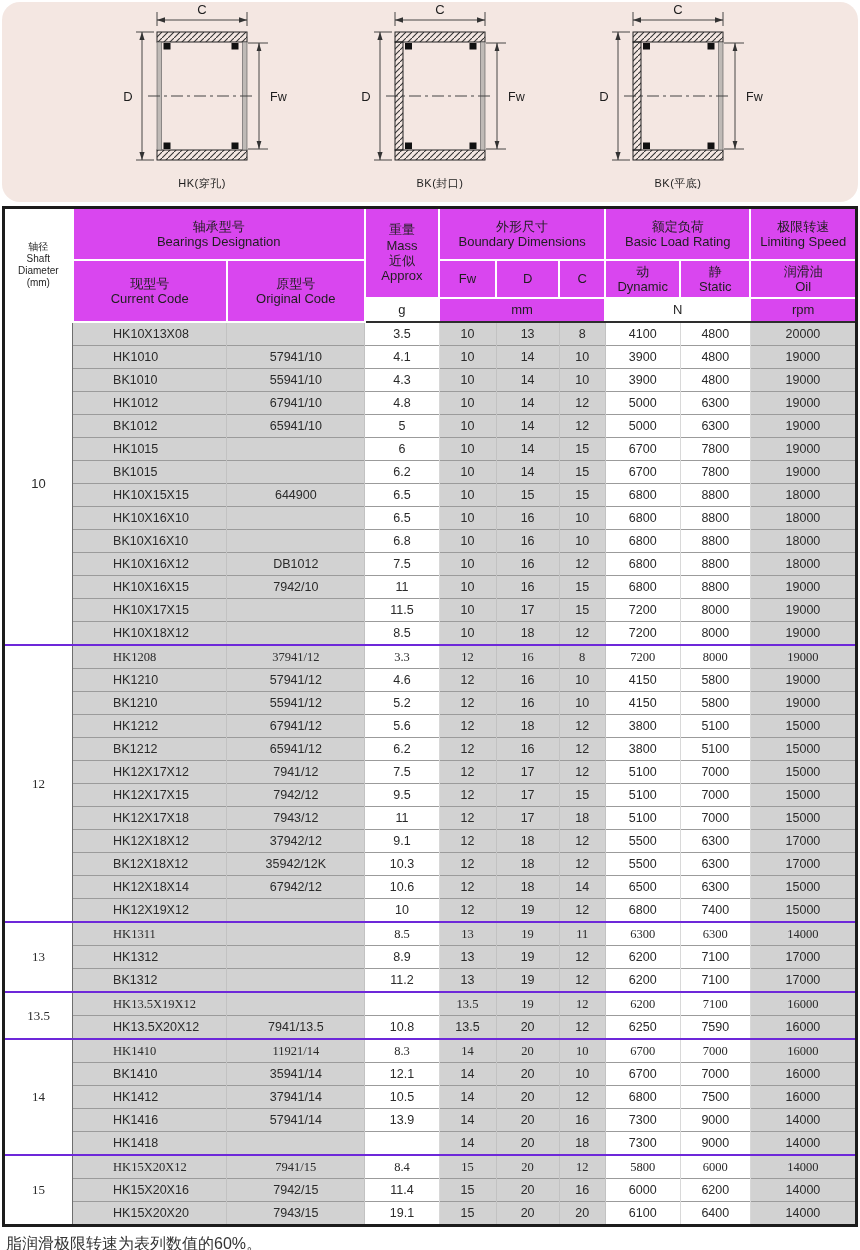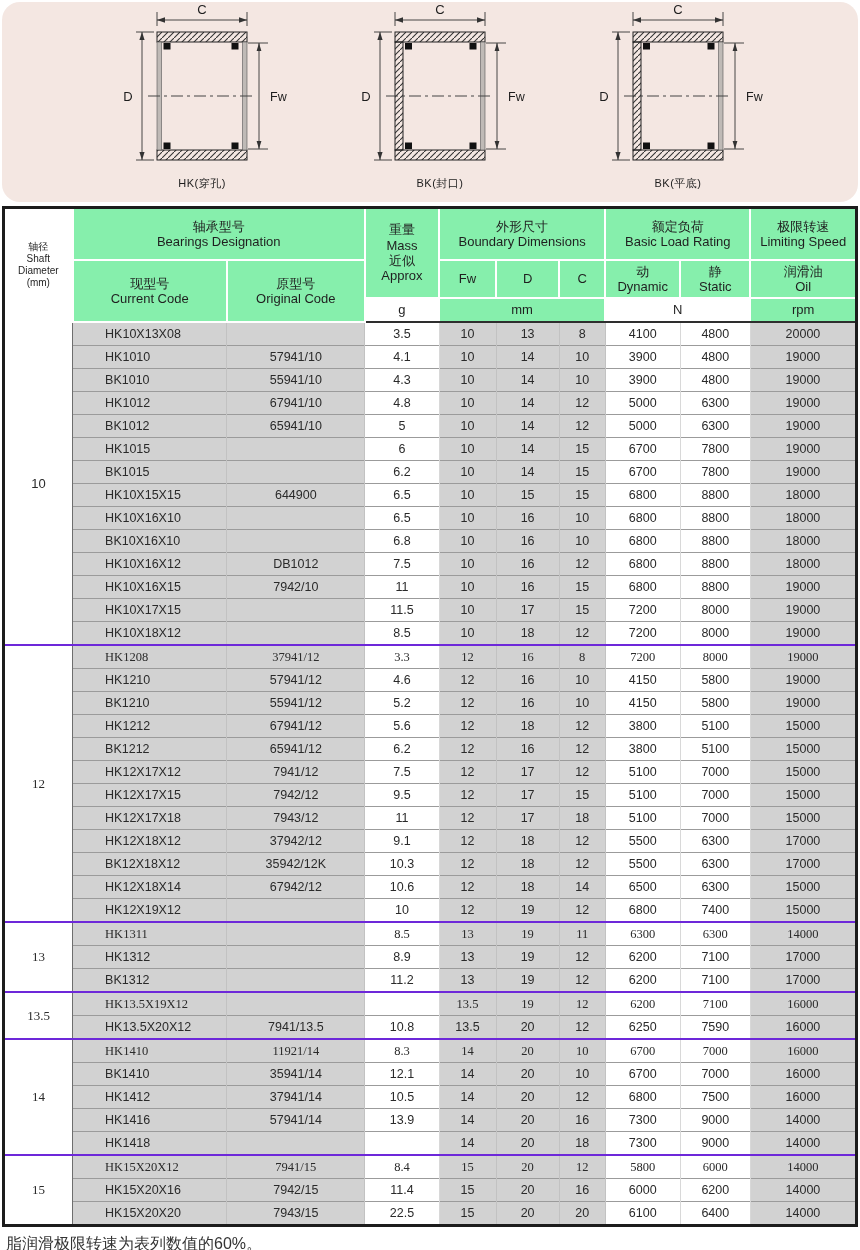--- a/index.html
+++ b/index.html
@@ -10,33 +10,33 @@
   .diagram-panel{height:200px;background:#f4e7e2;border-radius:18px;margin:2px 2px 0 2px;
     display:flex;align-items:flex-start;justify-content:flex-start;padding-left:100px;gap:38px;box-sizing:border-box;}
   .diagram{width:200px;text-align:center;}
   .diagram svg{display:block;}
   .diagram .dlabel{font-size:11px;color:#1d1d1d;margin-top:-4px;letter-spacing:.5px;}
   svg text{font-family:"Liberation Sans","DejaVu Sans",sans-serif;fill:#1d1d1d;}
 
   
   table{table-layout:fixed;width:856px;margin:4px 2px 0 2px;border-collapse:collapse;
     border:3px solid #1c1c1c;}
-  th{background:#86efac;border:2px solid #ffffff;font-weight:normal;white-space:pre-line;
+  th{background:#d946ef;border:2px solid #ffffff;font-weight:normal;white-space:pre-line;
     text-align:center;vertical-align:middle;color:#1f1f1f;line-height:1.18;padding:0;}
   .h1 th{height:50px;font-size:13px;}
   .h2 th{height:36px;font-size:13px;}
   .h3 th{height:22px;font-size:13px;border-bottom:2px solid #2e2e2e;}
   th.c-dia{background:#ffffff;font-size:10px;}
   th.hwhite{background:#ffffff;}
 
   tbody td{height:22px;font-size:12.5px;text-align:center;color:#2a2a2a;
     border-top:1px solid #9b9b9b;padding:0;vertical-align:middle;}
   td.bg-g{background:#d2d2d2;border-left:1px solid #c2c2c2;border-right:1px solid #c2c2c2;}
   td.bg-w{background:#ffffff;border-left:1px solid #d8d8d8;border-right:1px solid #d8d8d8;}
-  td.cell-current{text-align:left;padding-left:32px;}
+  td.cell-current{text-align:left;padding-left:40px;}
   td.col-dia{background:#ffffff;border-right:1.5px solid #6e6e6e;font-size:13px;}
   tr.group-start td{border-top:2px solid #6d28d9;font-family:Liberation Serif, serif;}
 
   
   .footer{display:flex;justify-content:space-between;align-items:flex-start;
     padding:7px 12px 0 6px;font-size:16px;color:#333;}
 </style>
 </head>
 <body>
 
@@ -631,21 +631,21 @@
           <td class="bg-g">15</td>
           <td class="bg-g">20</td>
           <td class="bg-g">16</td>
           <td class="bg-w">6000</td>
           <td class="bg-w">6200</td>
           <td class="bg-g">14000</td>
         </tr>
         <tr>
           <td class="bg-g cell-current">HK15X20X20</td>
           <td class="bg-g">7943/15</td>
-          <td class="bg-w">22.5</td>
+          <td class="bg-w">19.1</td>
           <td class="bg-g">15</td>
           <td class="bg-g">20</td>
           <td class="bg-g">20</td>
           <td class="bg-w">6100</td>
           <td class="bg-w">6400</td>
           <td class="bg-g">14000</td>
         </tr>
       </tbody>
   </table>
 

